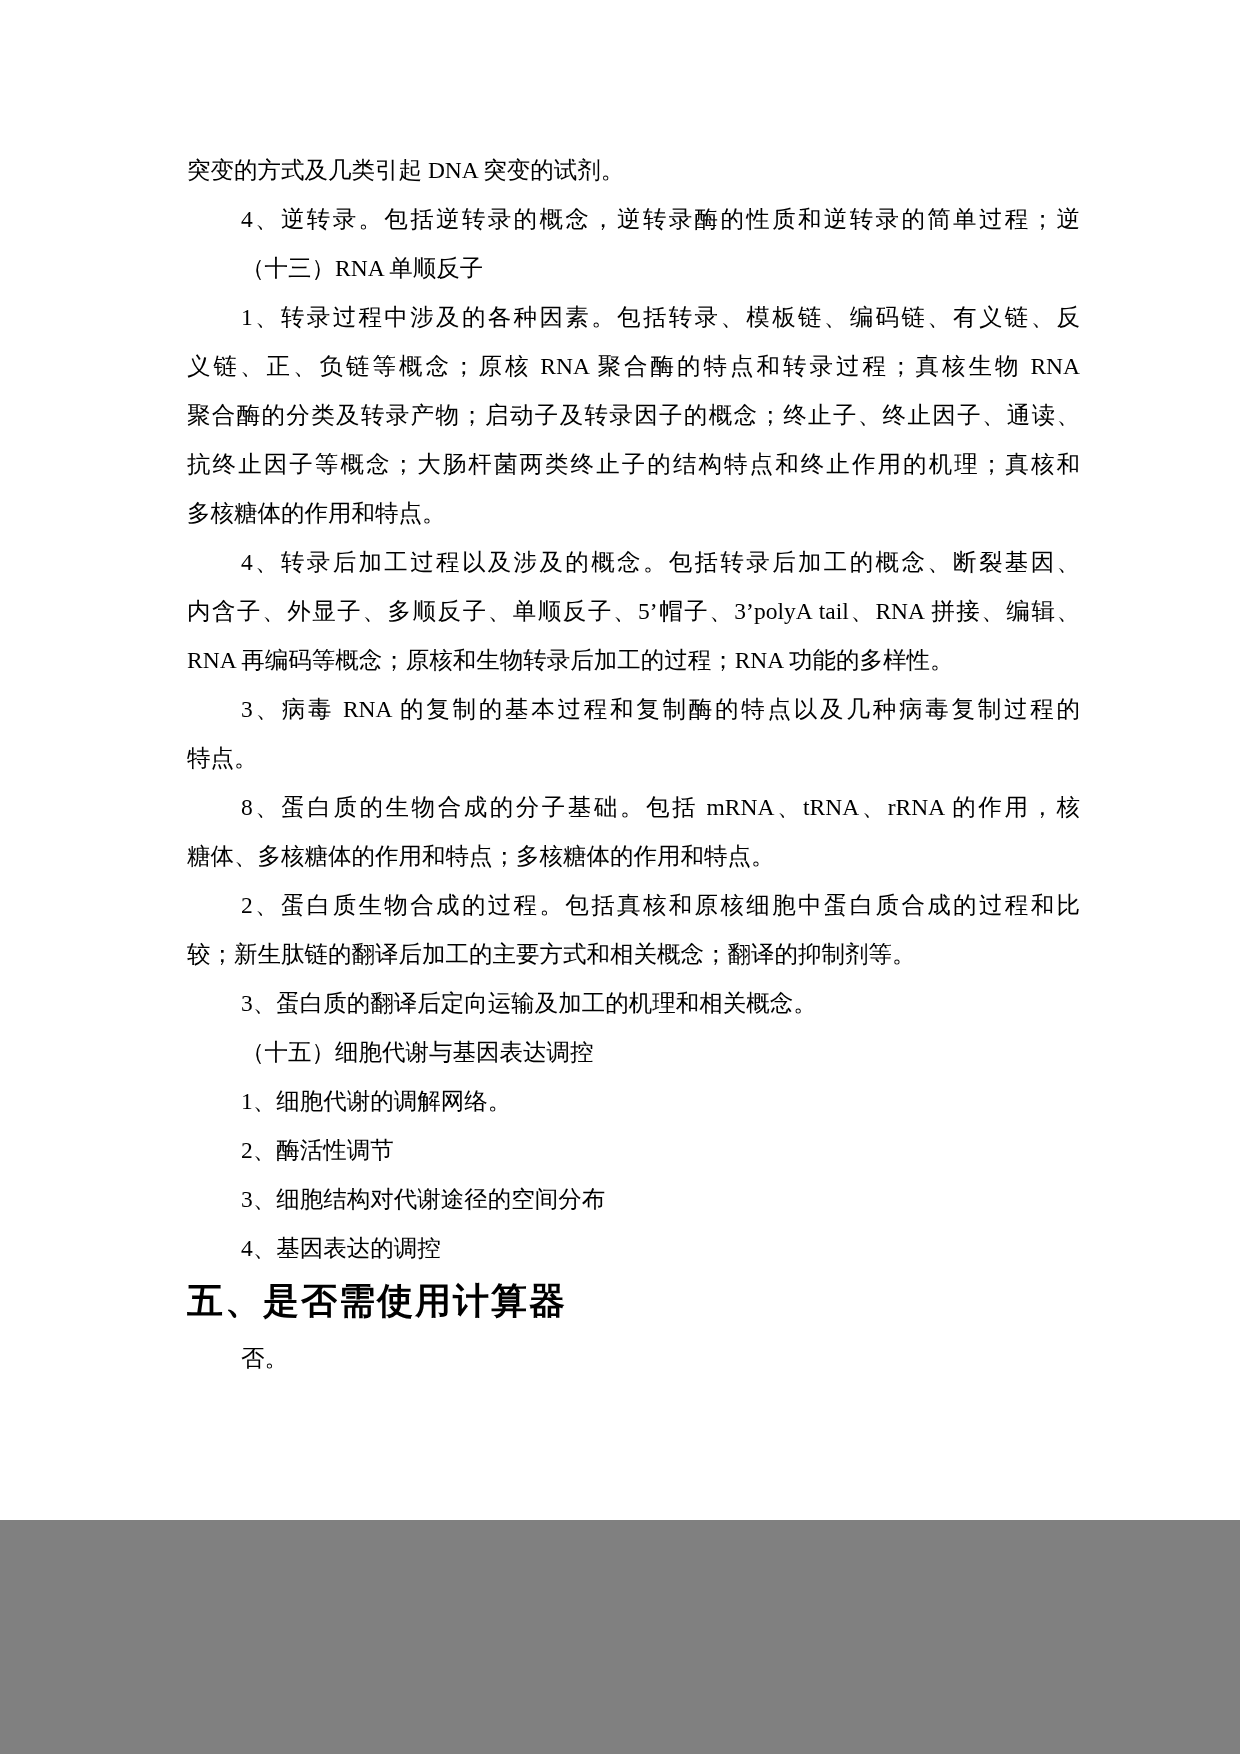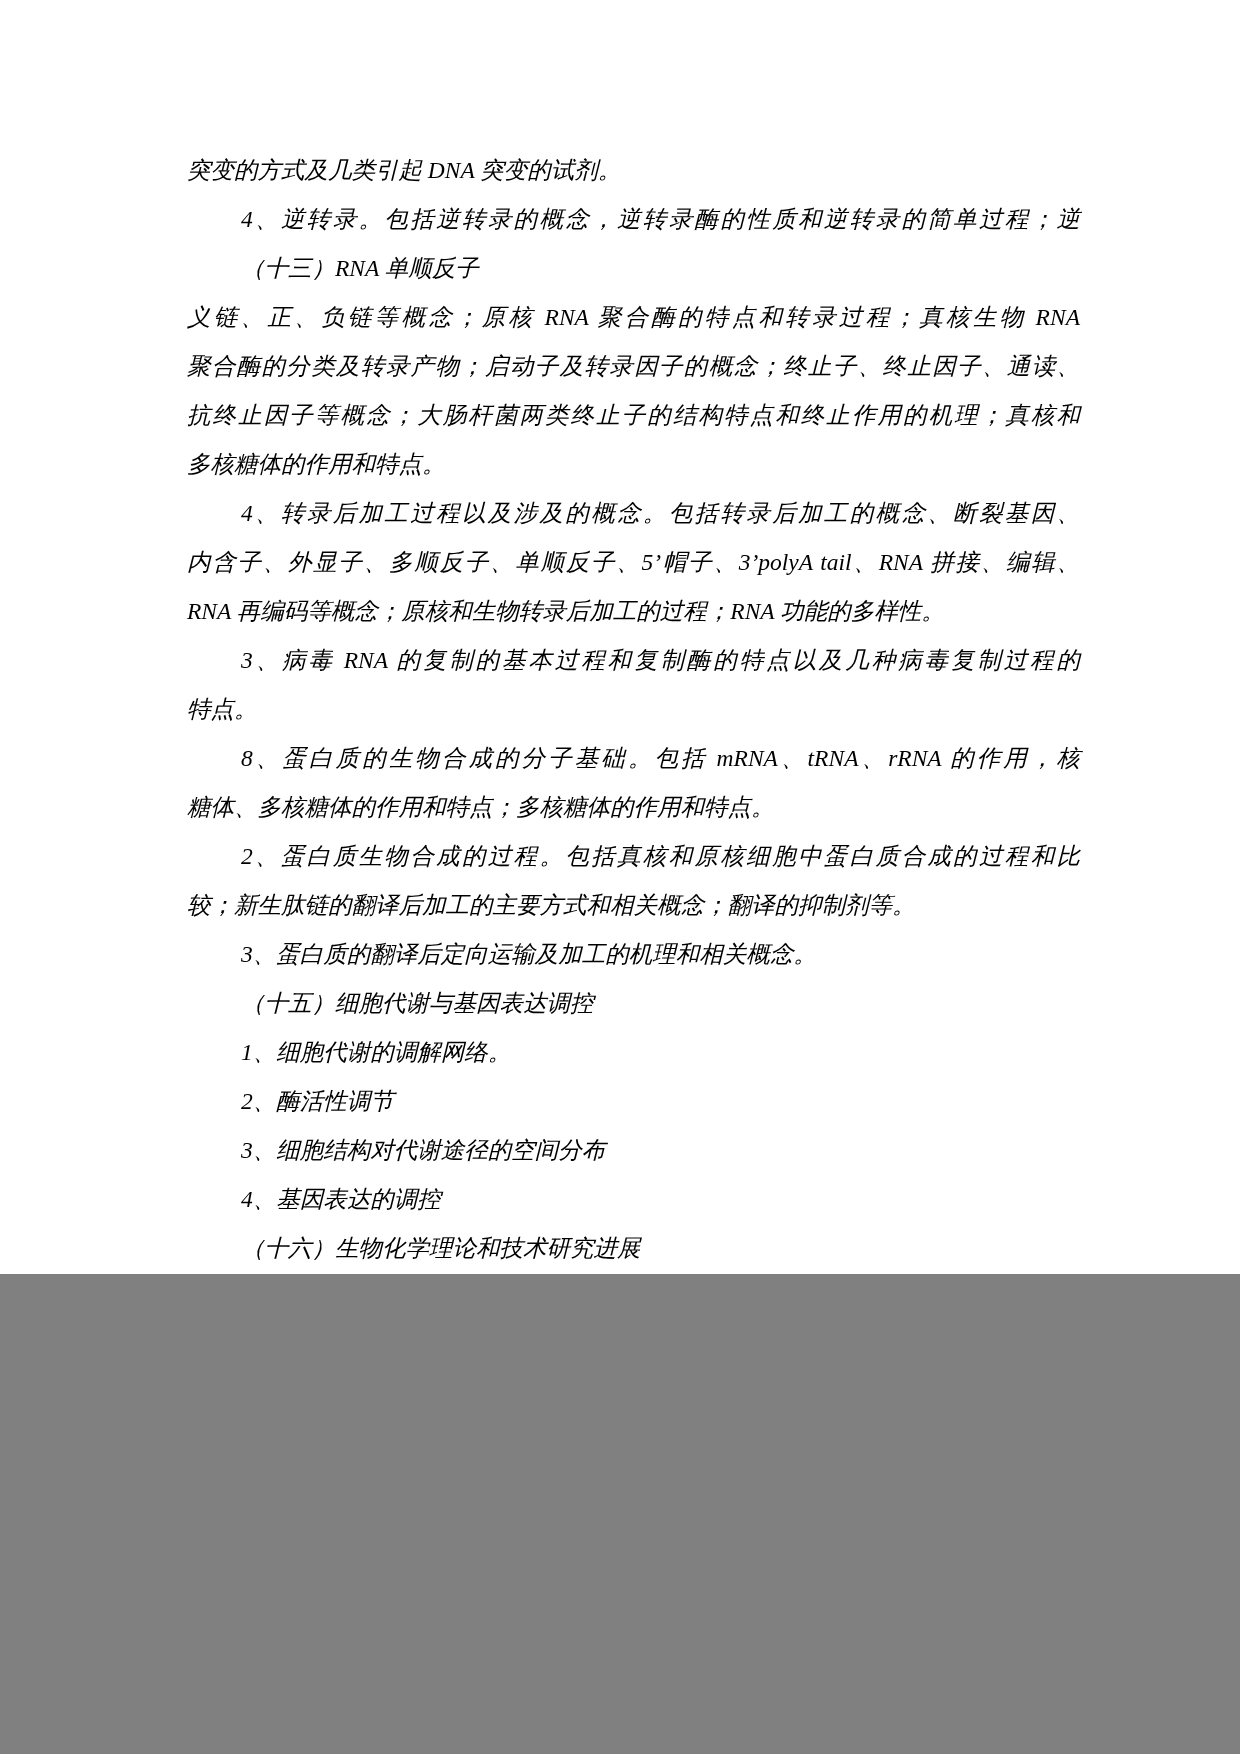--- a/index.html
+++ b/index.html
@@ -3,27 +3,26 @@
 <meta charset="utf-8">
 <style>
   html, body {
     margin: 0;
     padding: 0;
     background: #808080;
   }
   .page {
     position: relative;
     width: 1240px;
-    height: 1274px;
+    height: 1520px;
     margin: 0 auto;
     background: #ffffff;
     color: #000000;
     font-family: "Liberation Serif", "DejaVu Serif", serif;
     overflow: hidden;
-    font-style: italic;
   }
   .content {
     position: absolute;
     left: 187px;
     top: 146px;
     width: 893px;
     font-size: 23.5px;
     line-height: 49px;
   }
   .ln {
@@ -56,37 +55,37 @@
   }
 </style>
 </head>
 <body>
 
 <div class="page">
   <div class="content">
     <div class="ln">突变的方式及几类引起 DNA 突变的试剂。</div>
     <div class="ln ind jf">4、逆转录。包括逆转录的概念，逆转录酶的性质和逆转录的简单过程；逆</div>
     <div class="ln ind">（十三）RNA 单顺反子</div>
+    <div class="ln ind jf">1、转录过程中涉及的各种因素。包括转录、模板链、编码链、有义链、反</div>
     <div class="ln jf">义链、正、负链等概念；原核 RNA 聚合酶的特点和转录过程；真核生物 RNA</div>
     <div class="ln jf">聚合酶的分类及转录产物；启动子及转录因子的概念；终止子、终止因子、通读、</div>
     <div class="ln jf">抗终止因子等概念；大肠杆菌两类终止子的结构特点和终止作用的机理；真核和</div>
     <div class="ln">多核糖体的作用和特点。</div>
     <div class="ln ind jf">4、转录后加工过程以及涉及的概念。包括转录后加工的概念、断裂基因、</div>
     <div class="ln jf">内含子、外显子、多顺反子、单顺反子、5’帽子、3’polyA tail、RNA 拼接、编辑、</div>
     <div class="ln">RNA 再编码等概念；原核和生物转录后加工的过程；RNA 功能的多样性。</div>
     <div class="ln ind jf">3、病毒 RNA 的复制的基本过程和复制酶的特点以及几种病毒复制过程的</div>
     <div class="ln">特点。</div>
     <div class="ln ind jf">8、蛋白质的生物合成的分子基础。包括 mRNA、tRNA、rRNA 的作用，核</div>
     <div class="ln">糖体、多核糖体的作用和特点；多核糖体的作用和特点。</div>
     <div class="ln ind jf">2、蛋白质生物合成的过程。包括真核和原核细胞中蛋白质合成的过程和比</div>
     <div class="ln">较；新生肽链的翻译后加工的主要方式和相关概念；翻译的抑制剂等。</div>
     <div class="ln ind">3、蛋白质的翻译后定向运输及加工的机理和相关概念。</div>
     <div class="ln ind">（十五）细胞代谢与基因表达调控</div>
     <div class="ln ind">1、细胞代谢的调解网络。</div>
     <div class="ln ind">2、酶活性调节</div>
     <div class="ln ind">3、细胞结构对代谢途径的空间分布</div>
     <div class="ln ind">4、基因表达的调控</div>
-    <div class="ln ind">（十六）生物化学理论和技术研究进展</div>
     <div class="ln hd">五、是否需使用计算器</div>
     <div class="ln ind">否。</div>
   </div>
   <div class="pagenum">6</div>
 </div>
 
 </body></html>

